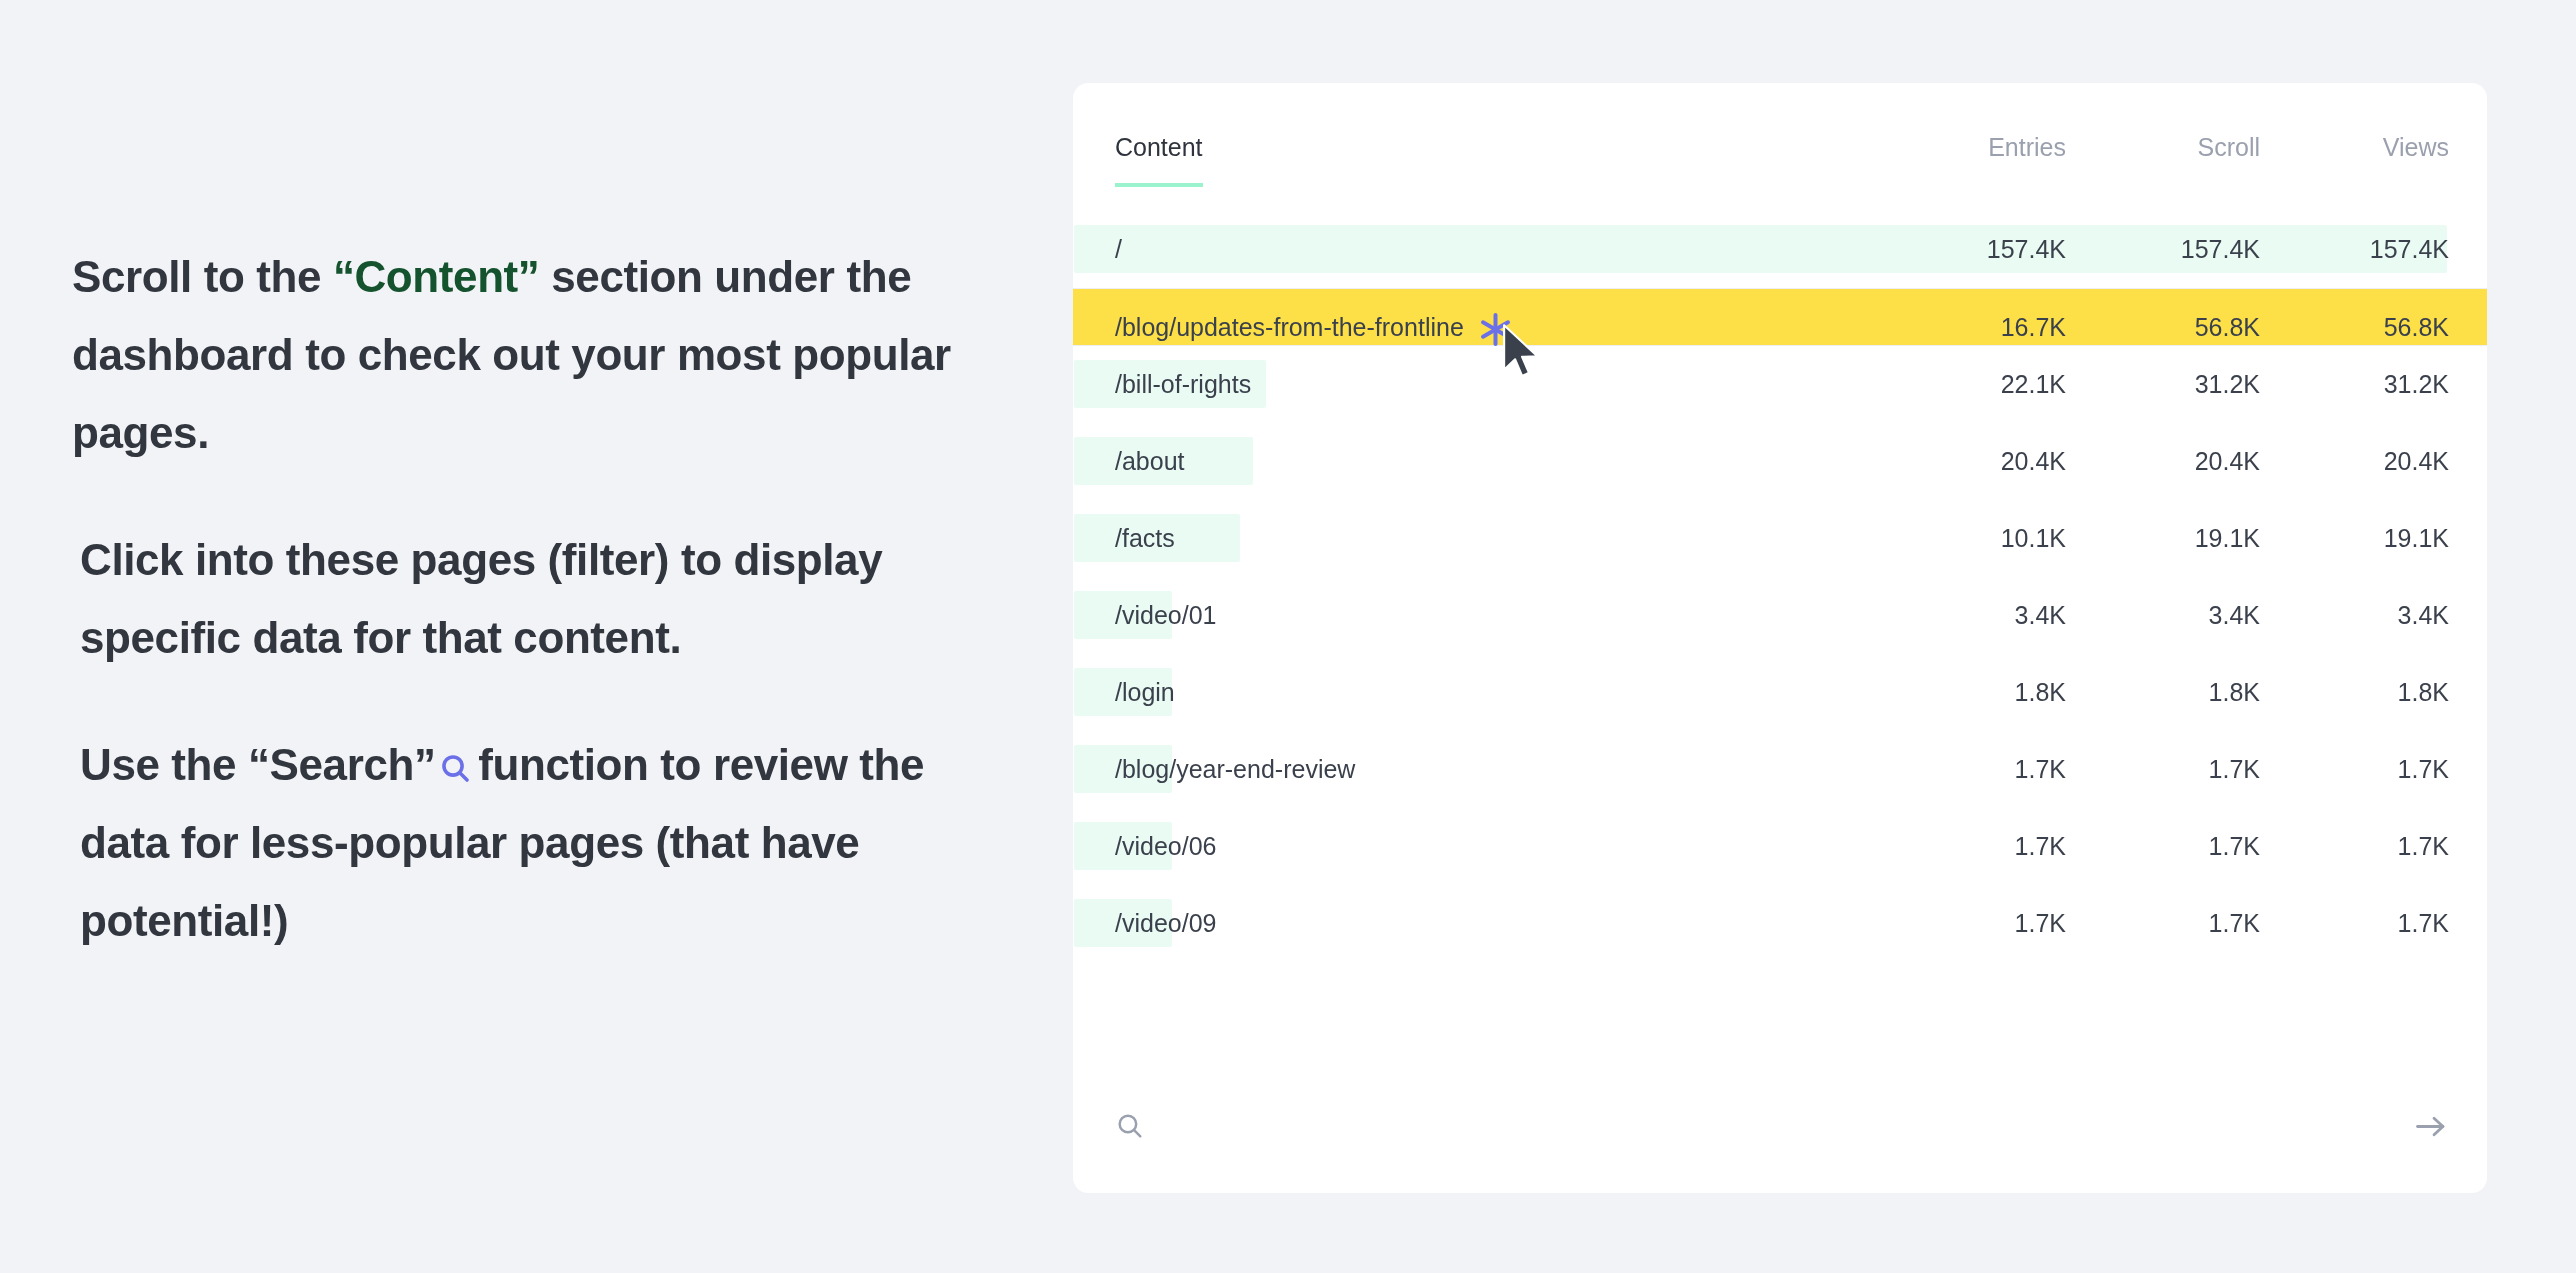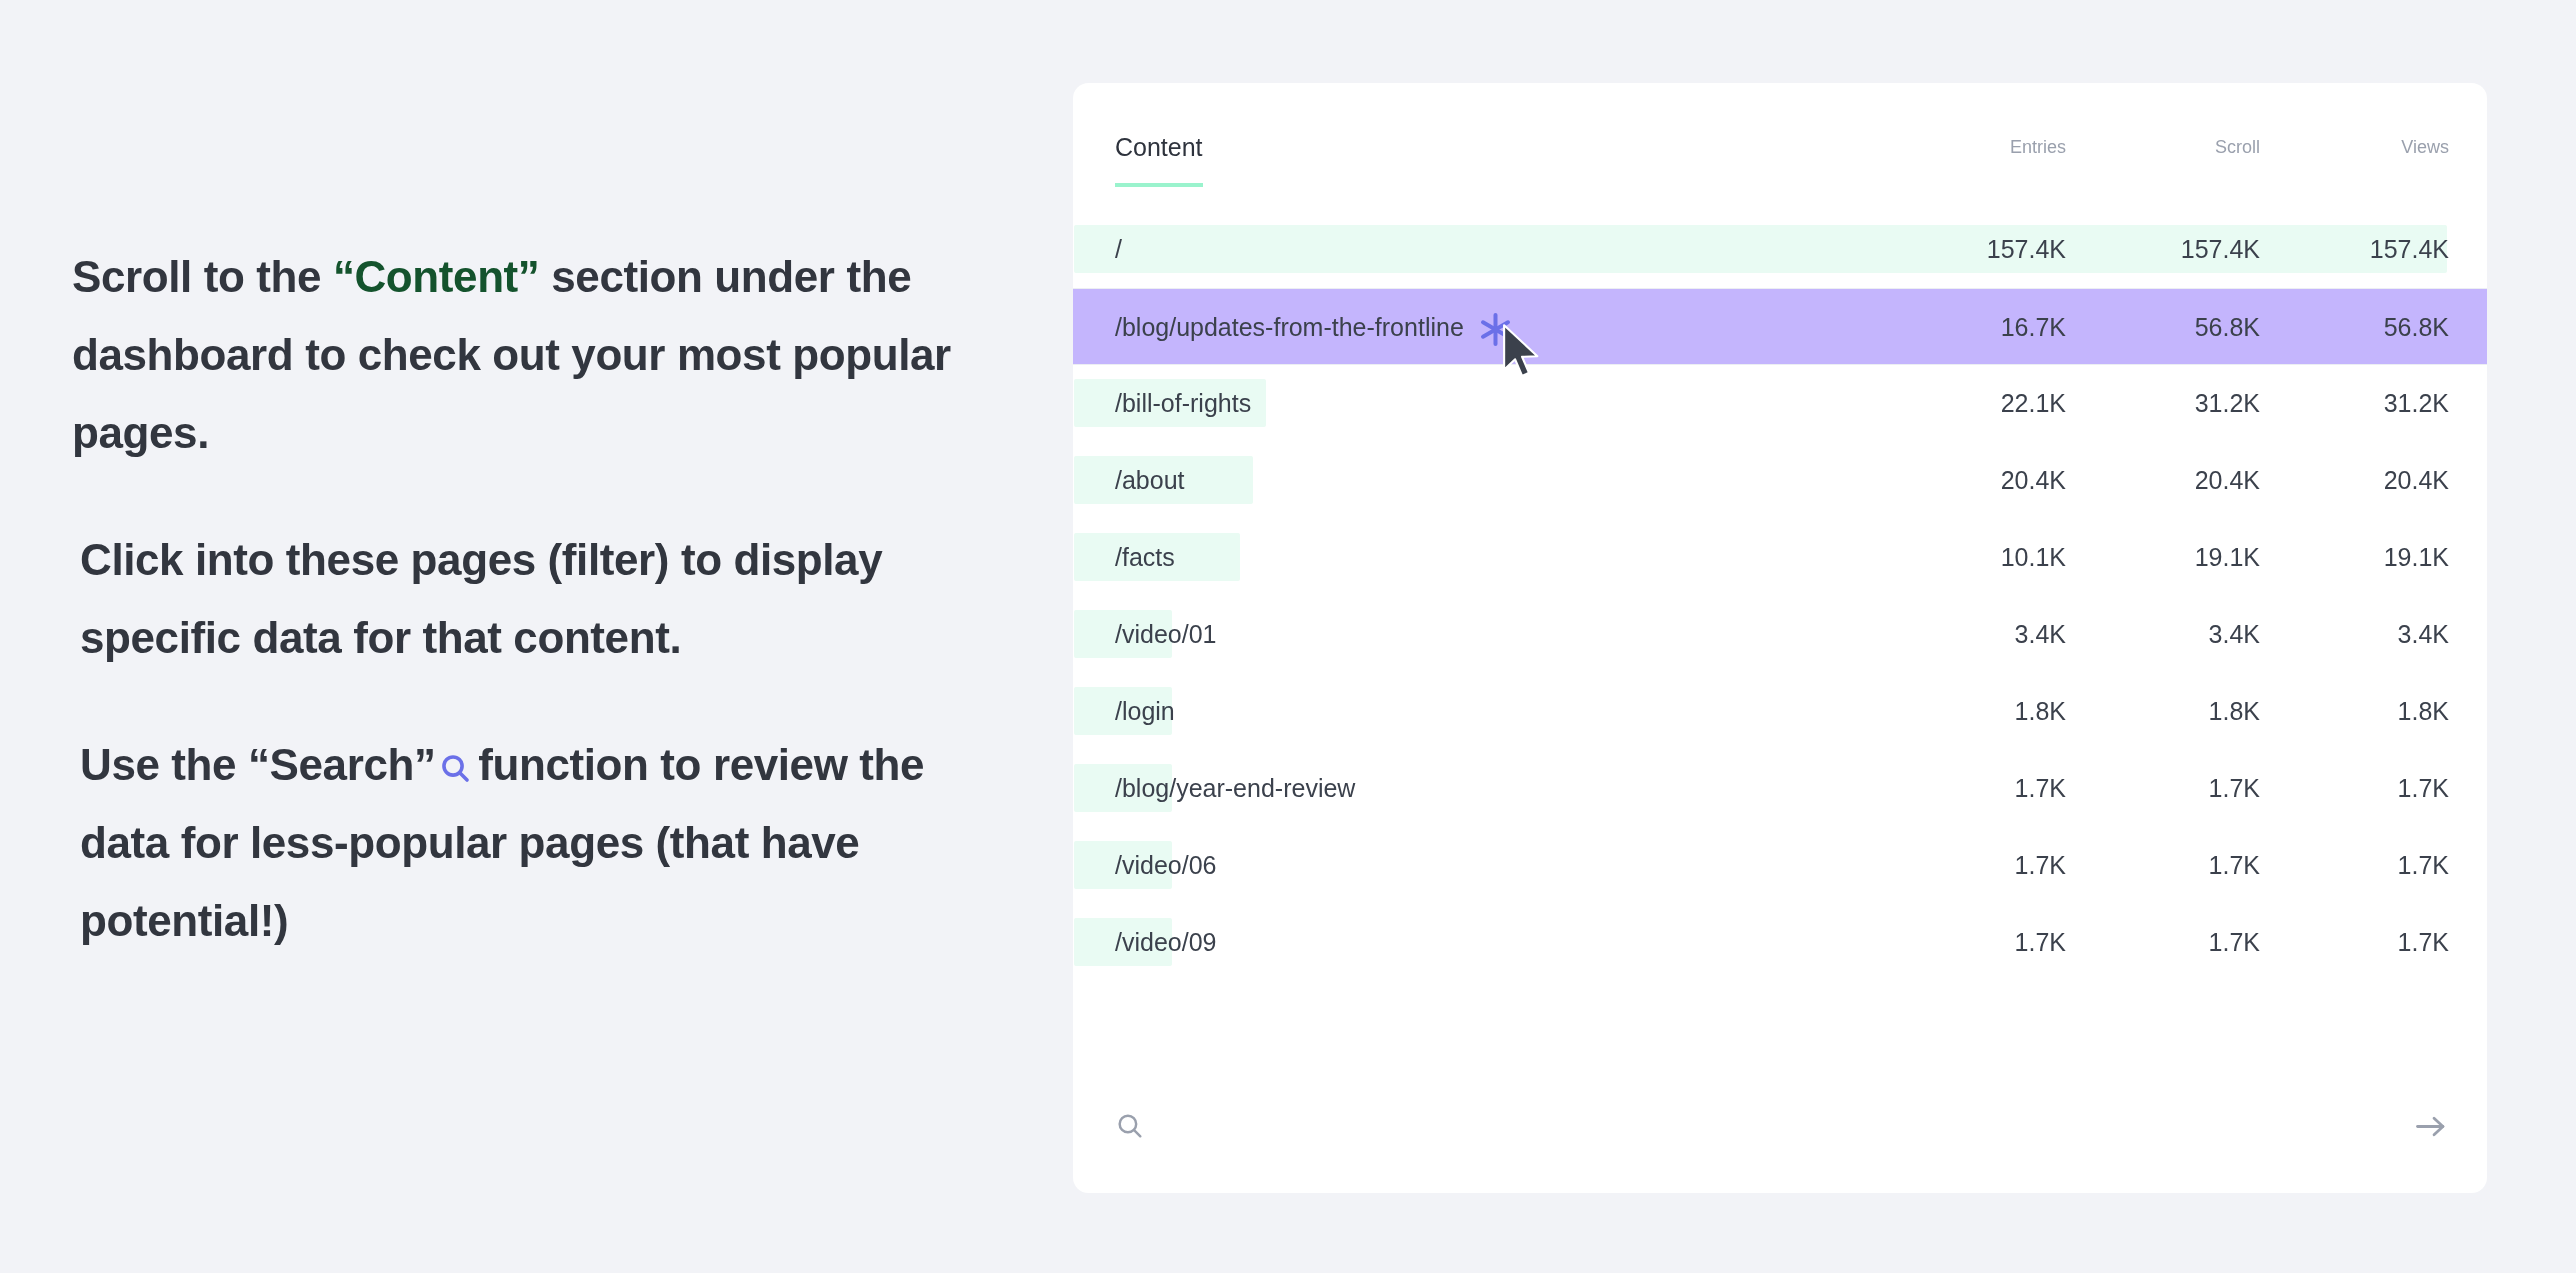--- a/index.html
+++ b/index.html
@@ -62,21 +62,21 @@
     font-size: 25px;
     font-weight: 400;
     color: #2e333d;
     padding-bottom: 21px;
     border-bottom: 4.9px solid #9af3cd;
     line-height: 29px;
   }
   .col-head {
     position: absolute;
     top: 50px;
-    font-size: 18px;
+    font-size: 25px;
     color: #9aa0ad;
     line-height: 29px;
     text-align: right;
   }
   .col-entries { right: 421px; }
   .col-viewers { right: 227px; }
   .col-views   { right: 38px; }
 
   
   .rows {
@@ -91,24 +91,24 @@
   }
   .row .bar {
     position: absolute;
     left: 1px;
     top: 13.6px;
     height: 48px;
     background: #e9fbf3;
     border-radius: 1.9px;
   }
   .row.hovered {
-    background: #c4b5fd;
+    background: #fde047;
     border-top: 1.9px solid #eceef3;
     border-bottom: 1.9px solid #eceef3;
-    height: 77px;
+    height: 58px;
   }
   .row .label {
     position: absolute;
     left: 42px;
     top: 0;
     height: 77px;
     display: flex;
     align-items: center;
     font-size: 25px;
     color: #3b414c;

